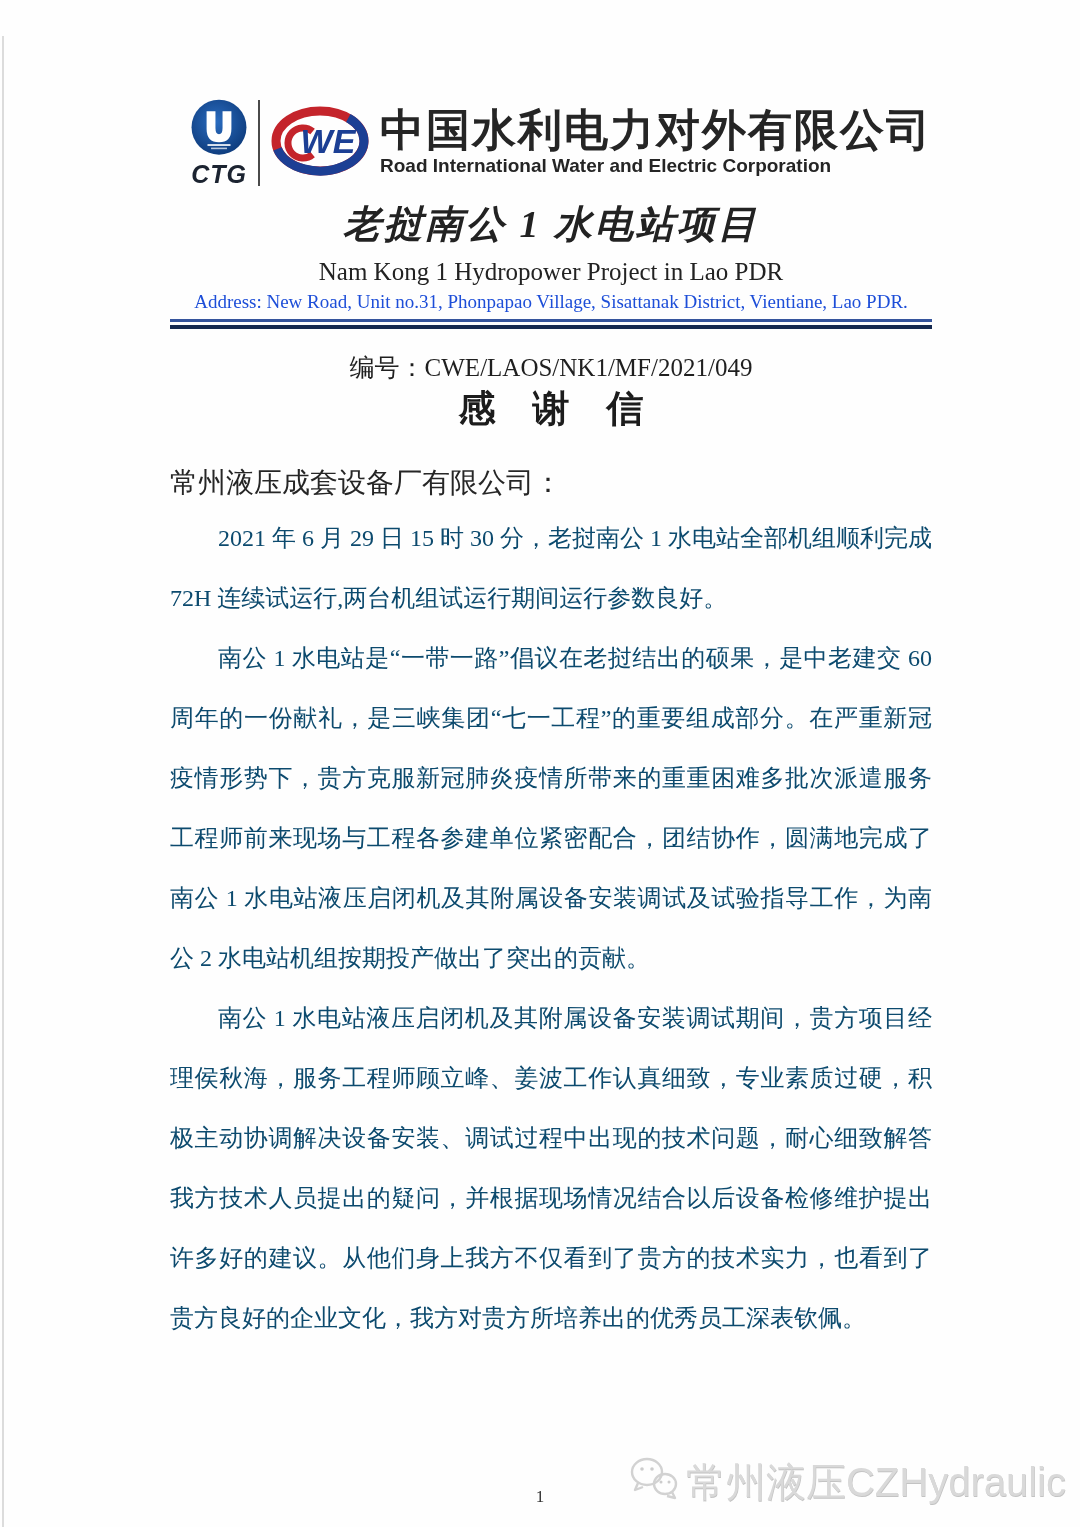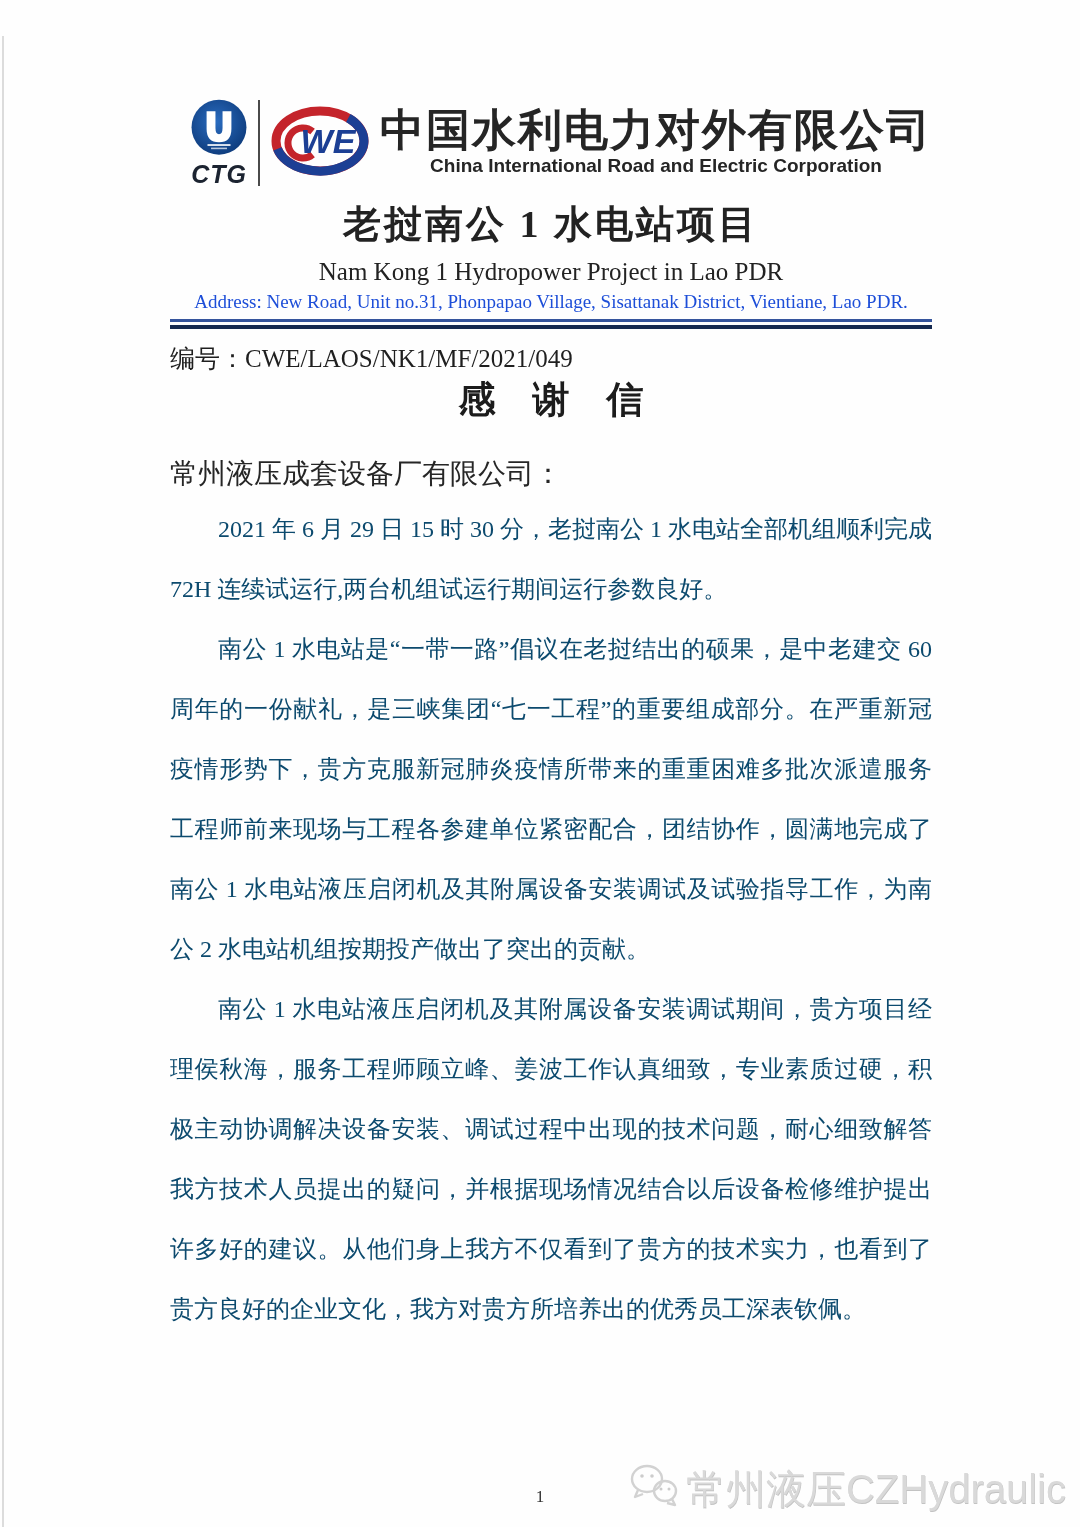--- a/index.html
+++ b/index.html
@@ -13,49 +13,49 @@
 
   
   .logo-row { display:flex; align-items:center; margin-left:16px; }
   .ctg-block { text-align:center; width:76px; }
   .ctg-text {
     font-family:"Liberation Sans", sans-serif; font-weight:bold; font-style:italic;
     font-size:25px; color:#1b2330; line-height:1; margin-top:-2px; letter-spacing:1px;
   }
   .logo-divider { width:2px; height:86px; background:#4a4a4a; margin:0 10px 0 6px; }
   .cwe-block { margin-right:10px; }
-  .company-names { flex:1;text-align:center; }
+  .company-names { flex:1; }
   .company-zh {
     font-family:"Liberation Sans", sans-serif; font-weight:bold;
     font-size:44px; letter-spacing:2px; color:#252525; line-height:1.02; white-space:nowrap;
   }
   .company-en {
     font-family:"Liberation Sans", sans-serif; font-weight:bold;
     font-size:19px; color:#252525; margin-top:2px; white-space:nowrap;
   }
 
-  .project-zh { text-align:center; font-weight:bold; font-size:38px; margin-top:12px; letter-spacing:3px; }
+  .project-zh { text-align:center; font-weight:bold; font-size:38px; margin-top:12px; letter-spacing:3px;font-style:italic; }
   .project-en { text-align:center; font-weight:normal; font-size:25px; margin-top:8px; }
   .address-line { text-align:center; font-size:19px; margin-top:5px; color:#1d4ed8; }
   .double-rule { margin-top:6px; height:3px; border-top:3px solid #35549c; border-bottom:4px solid #15294f; }
-  .ref-line { text-align:left; font-size:25px; margin-top:13px; color:#1f1f1f; }
+  .ref-line { text-align:center; font-size:25px; margin-top:22px; color:#1f1f1f; }
 
   
   .letter-title { text-align:center; font-weight:bold; font-size:37px; color:#1c1c1c; }
   .salutation { font-size:28px; margin-top:30px; color:#262626; }
   .body-text { margin-top:6px; }
   .para {
     font-size:24px; line-height:60px; margin:0;
     text-align:justify; text-indent:2em; word-break:break-all; color:#0c4a6e;
   }
 
   
   .page-number { position:absolute; left:0; right:0; bottom:20px; text-align:center; font-size:17px; color:#333; }
   .watermark {
-    position:absolute; right:14px; bottom:10px;
+    position:absolute; right:14px; bottom:17px;
     display:flex; align-items:flex-end; gap:6px;
     font-family:"Liberation Sans", sans-serif; font-size:40px; color:#d9d9d9;
     text-shadow:0.5px 0.5px 0 #c3c3c3, -0.5px -0.5px 0 #ffffff;
     white-space:nowrap;
   }
 </style>
 </head>
 <body>
 
 <div class="page">
@@ -90,21 +90,21 @@
             <ellipse cx="50" cy="37" rx="44" ry="30" fill="none" stroke="#c4242b" stroke-width="9"></ellipse>
             <path d="M78.3,14 A44,30 0 1 1 7.5,44.8" fill="none" stroke="#1c3f94" stroke-width="9"></path>
             <path d="M42.6,27.5 A15,15 0 1 0 42.6,50.5" fill="none" stroke="#c4242b" stroke-width="7"></path>
             <text x="58" y="49" text-anchor="middle" font-family="Liberation Sans, sans-serif" font-size="34" font-weight="bold" font-style="italic" fill="#1c3f94">WE</text>
           </svg>
         </span>
       </div>
 
       <div class="company-names">
         <div class="company-zh">中国水利电力对外有限公司</div>
-        <div class="company-en">China International Road and Electric Corporation</div>
+        <div class="company-en">Road International Water and Electric Corporation</div>
       </div>
     </div>
 
     <div class="project-zh">老挝南公 1 水电站项目</div>
     <div class="project-en">Nam Kong 1 Hydropower Project in Lao PDR</div>
     <div class="address-line">Address: New Road, Unit no.31, Phonpapao Village, Sisattanak District, Vientiane, Lao PDR.</div>
     <div class="double-rule"></div>
     <div class="ref-line">编号：CWE/LAOS/NK1/MF/2021/049</div>
 
     <div class="letter-title">感　谢　信</div>

